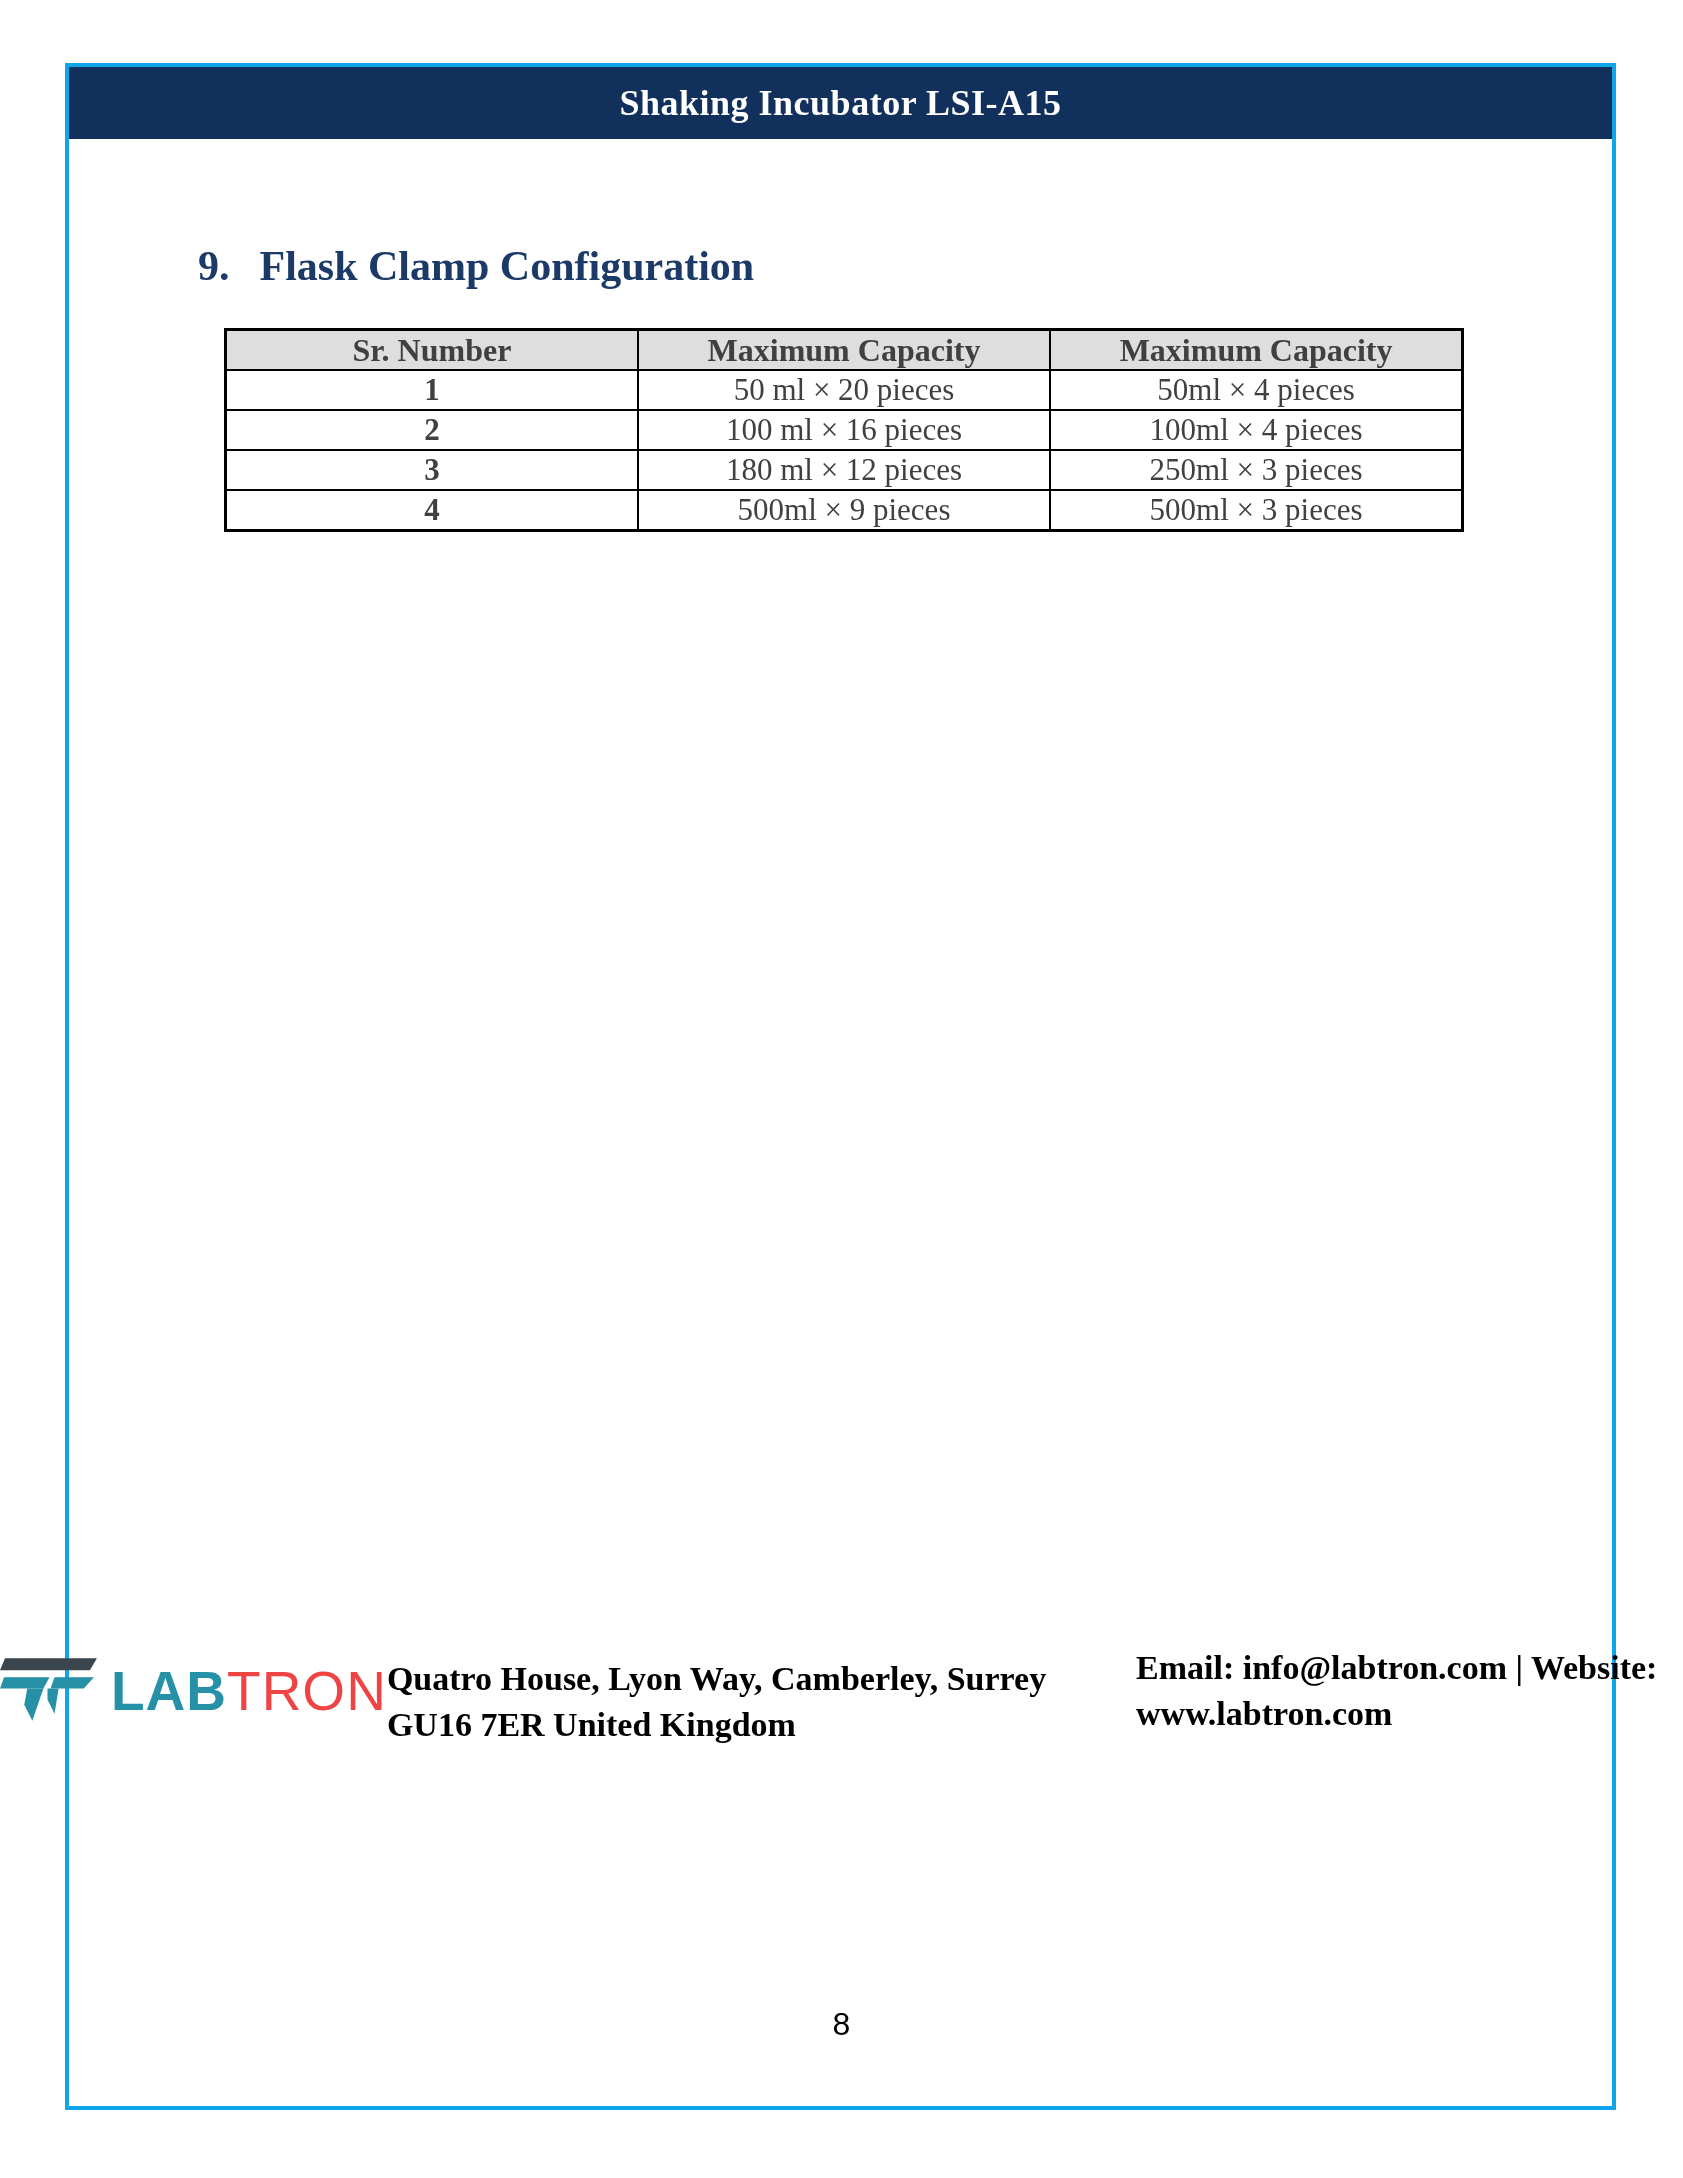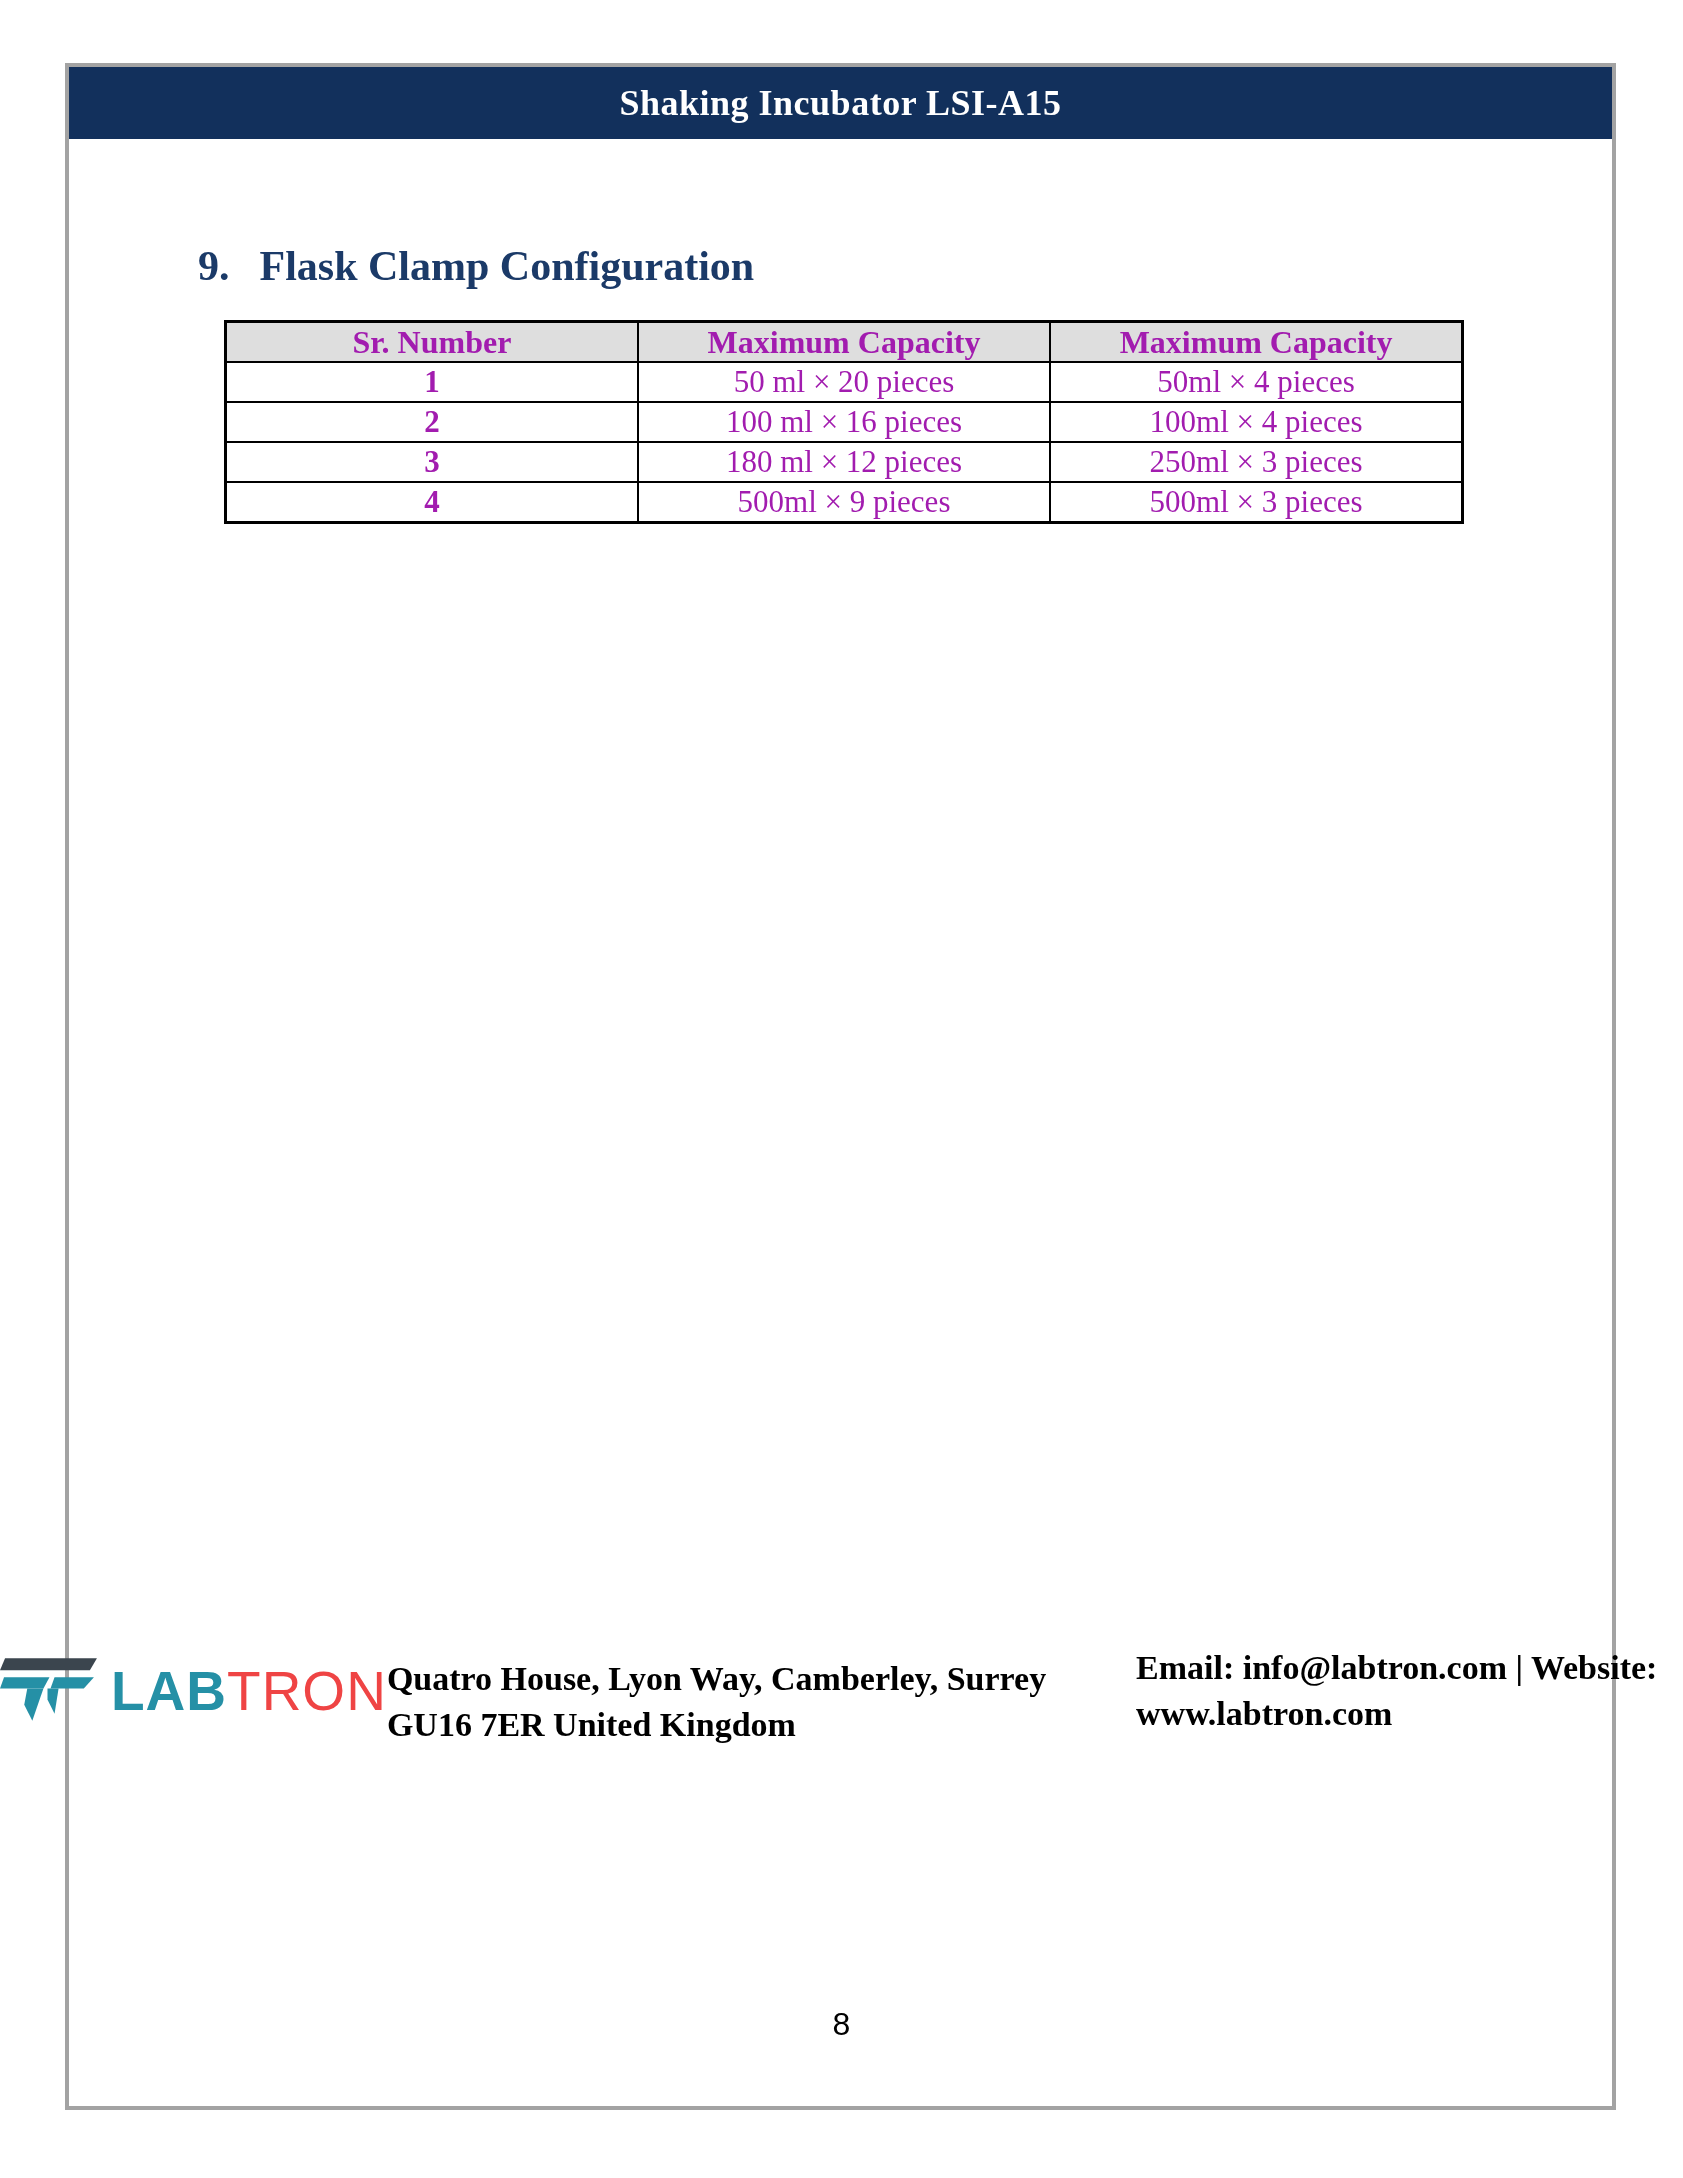--- a/index.html
+++ b/index.html
@@ -8,21 +8,21 @@
     width:1683px;height:2178px;
     background:#ffffff;
     font-family:"Liberation Serif",serif;
     overflow:hidden;
   }
   
   .frame{
     position:absolute;
     left:65px;top:63px;
     width:1543px;height:2039px;
-    border:4px solid #a3a3a3;
+    border:4px solid #0ea5e9;
     background:#ffffff;
   }
   
   .titlebar{
     position:absolute;
     left:0;top:0;width:100%;height:72px;
     background:#12305c;
     display:flex;align-items:center;justify-content:center;
   }
   .titlebar .title{
@@ -39,26 +39,26 @@
     display:flex;align-items:baseline;
     color:#1b3a68;
     font-size:42px;
     font-weight:bold;
     font-family:"Liberation Serif",serif;
   }
   .section-heading .sec-num{margin-right:30px;}
   
   .cfg-table{
     position:absolute;
-    left:224px;top:320px;
+    left:224px;top:328px;
     width:1240px;
     border-collapse:collapse;
     table-layout:fixed;
     font-size:31px;
-    color:#a21caf;
+    color:#404040;
     text-align:center;
   }
   .cfg-table th,.cfg-table td{
     border:2px solid #000000;
     height:38px;
     padding:0 4px;
     vertical-align:middle;
   }
   .cfg-table{border:3px solid #000000;}
   .cfg-table thead th{

